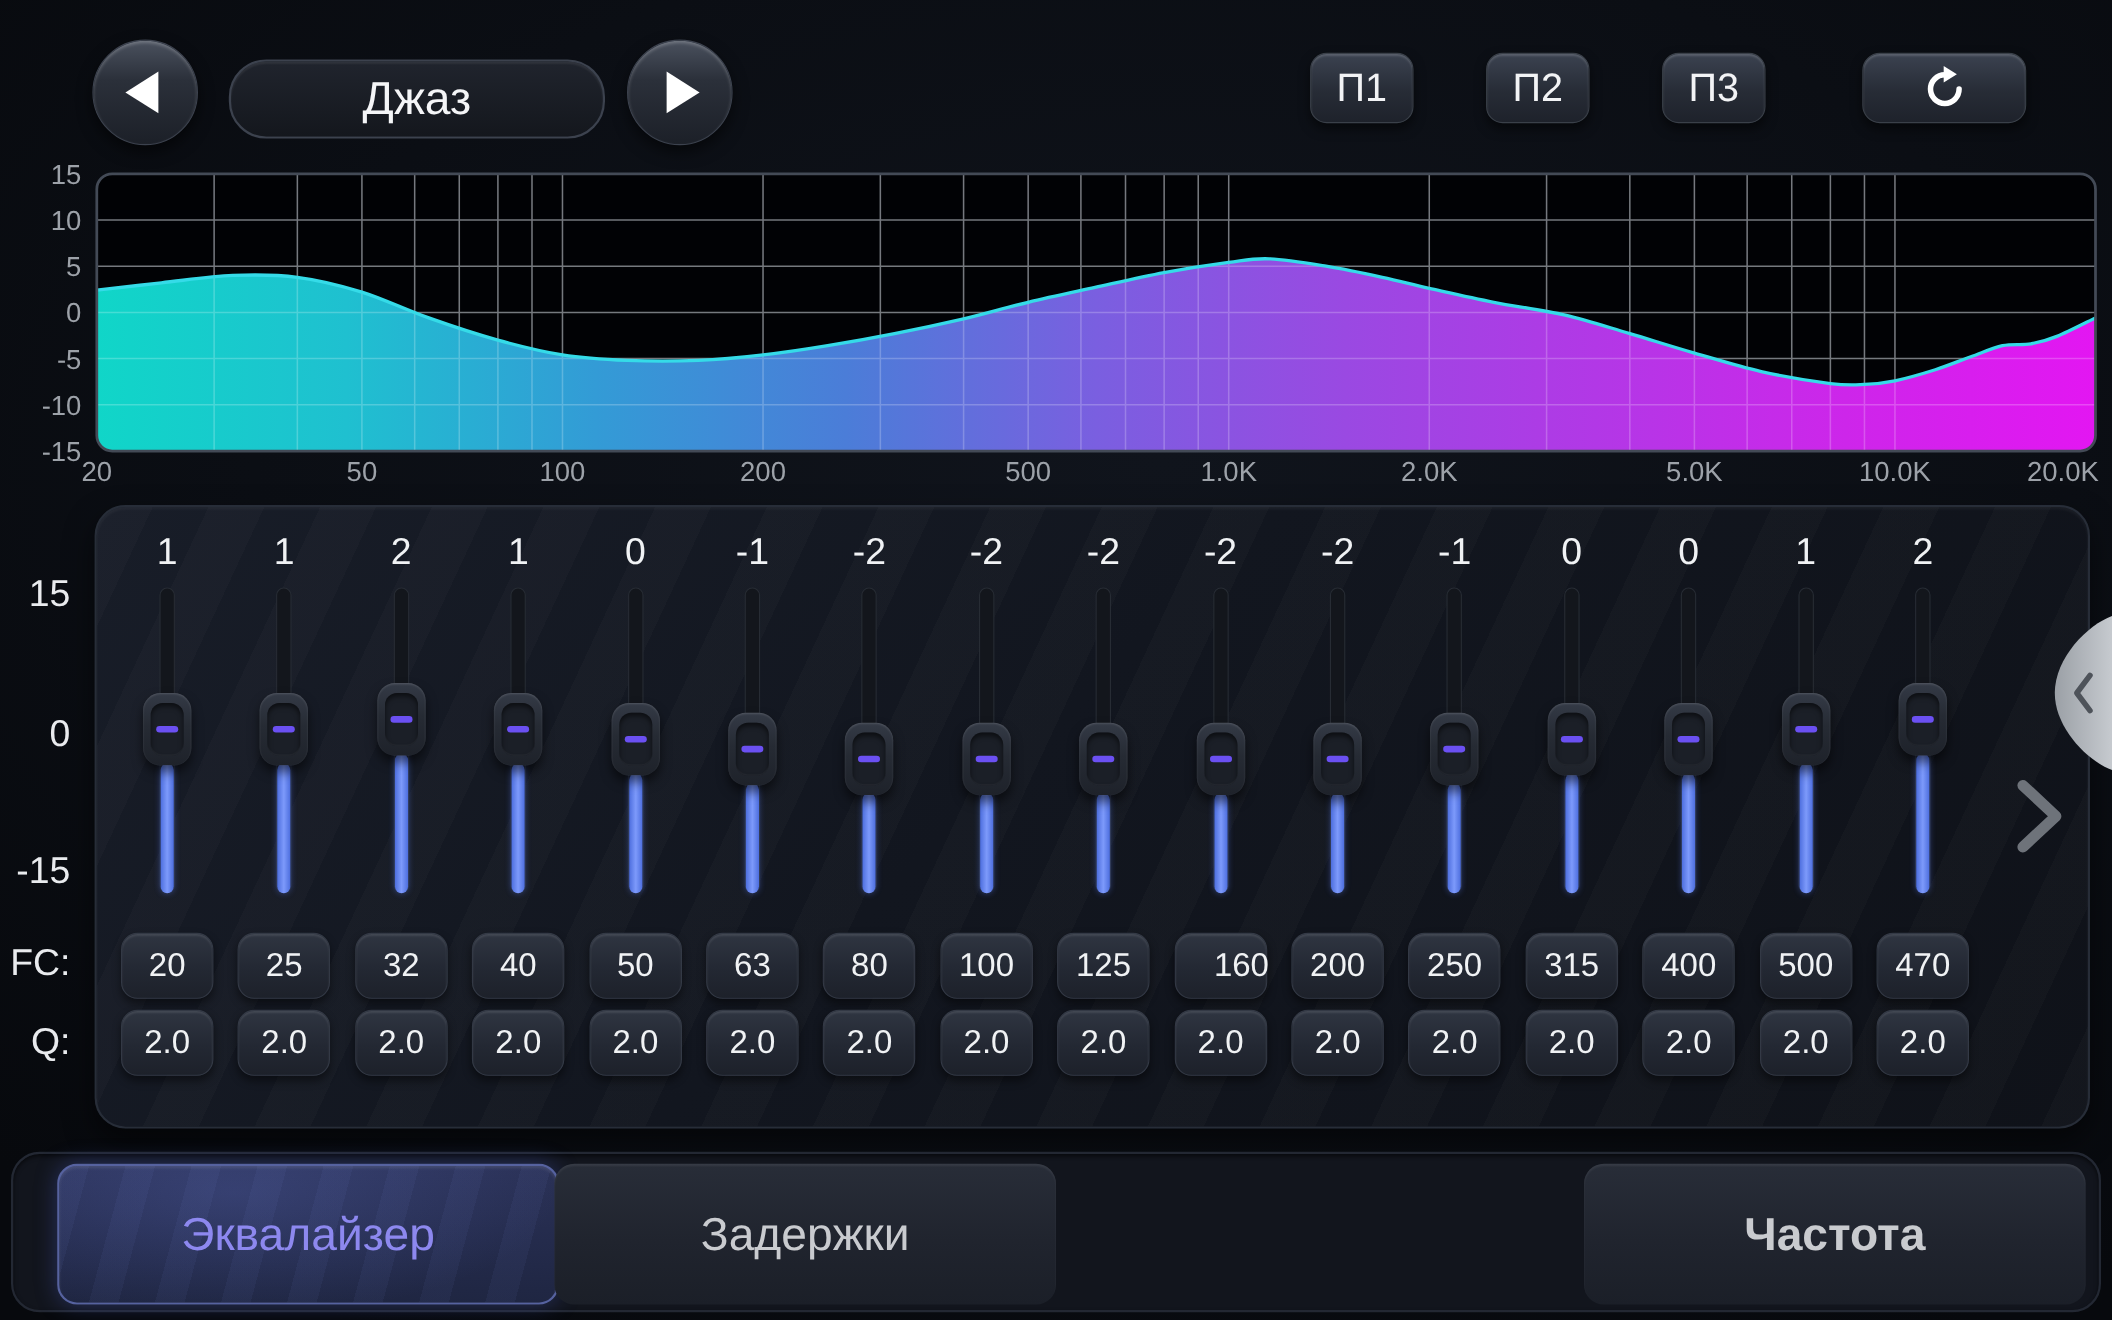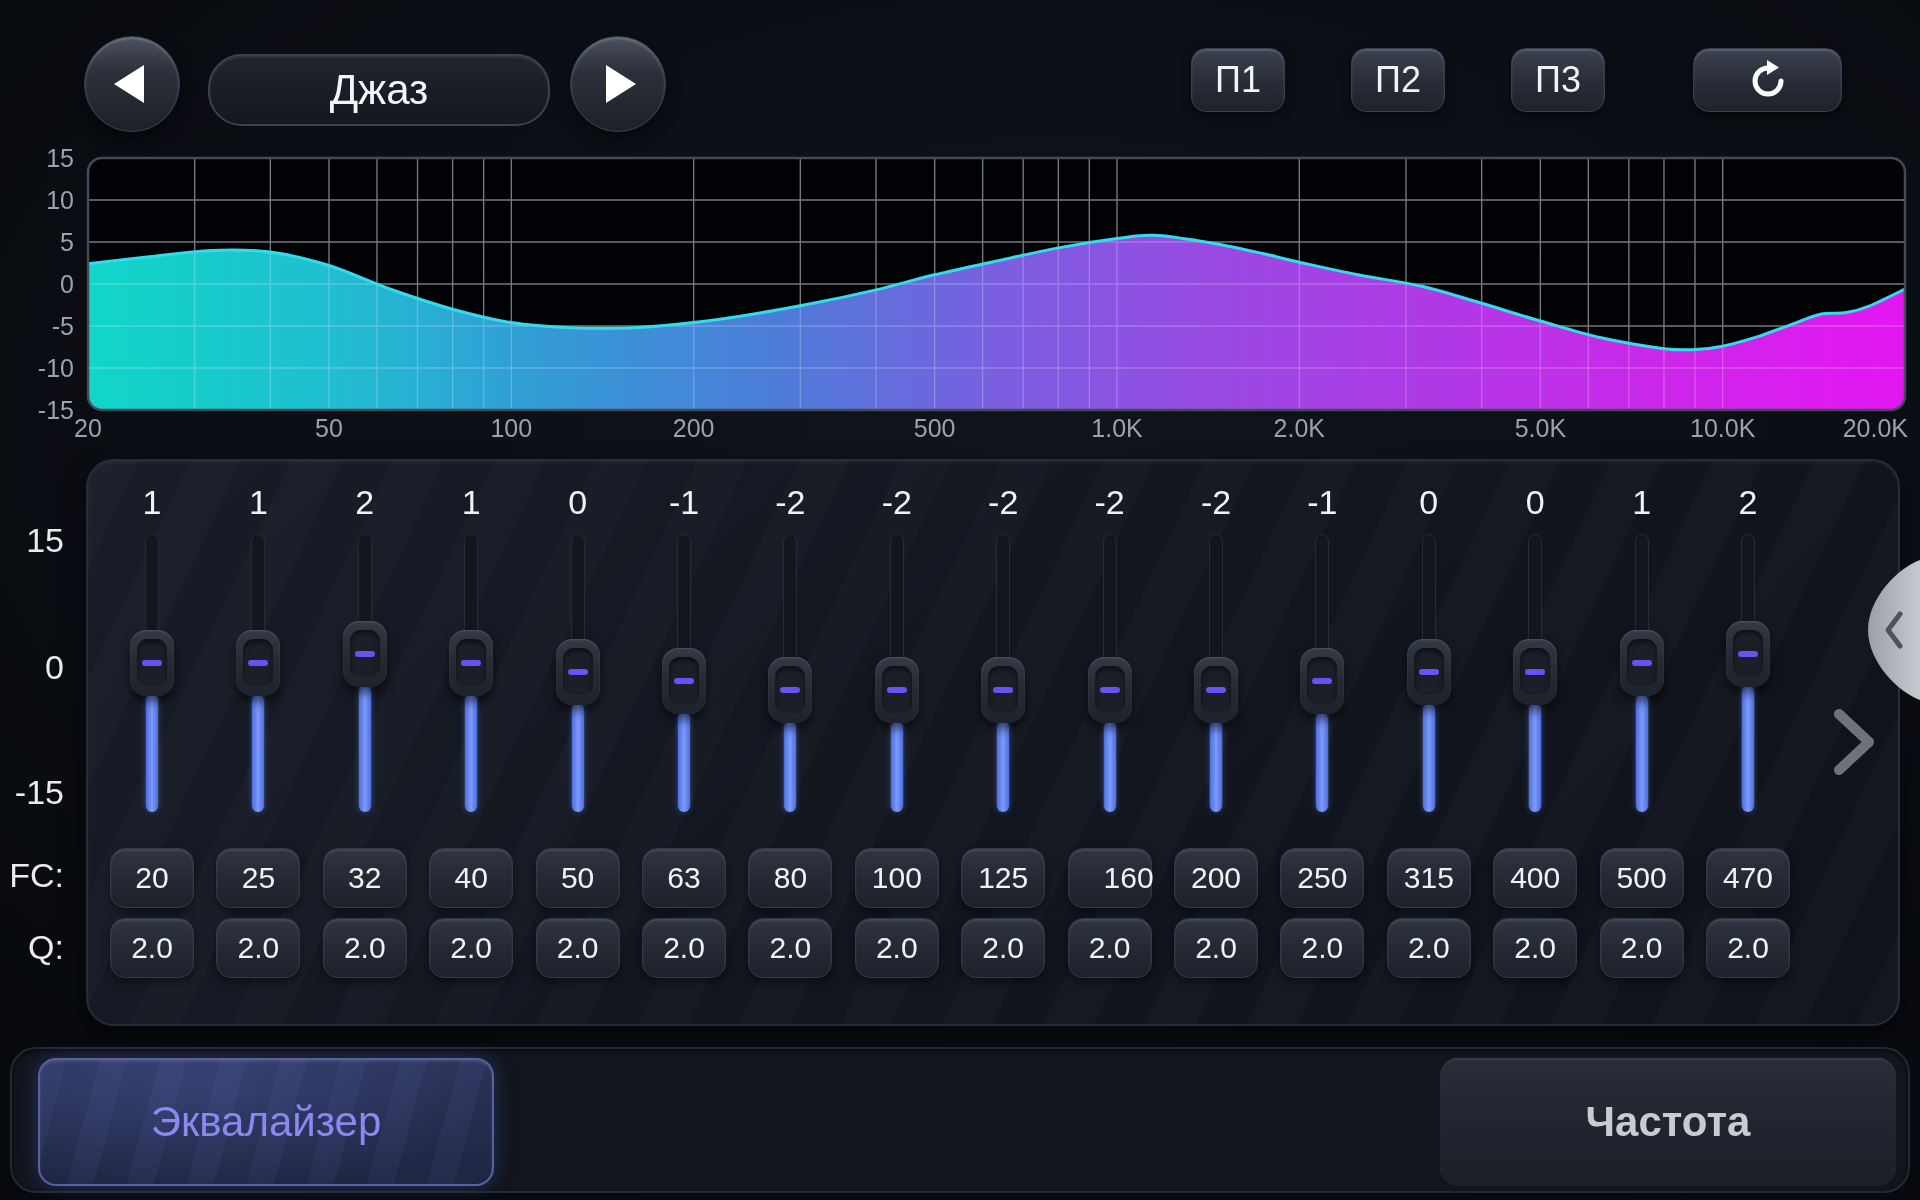--- a/index.html
+++ b/index.html
@@ -411,17 +411,18 @@
       <polyline points="38,54 26,70 38,86" fill="none" stroke="#4e535a" stroke-width="5" stroke-linecap="round" stroke-linejoin="round"></polyline>
     </svg>
   </div>
   <div class="next-page">
     <svg width="48" height="72" viewBox="0 0 48 72">
       <polyline points="9,8 39,36 9,64" fill="none" stroke="#6e737a" stroke-width="10" stroke-linecap="round" stroke-linejoin="round"></polyline>
     </svg>
   </div>
 
   <nav class="tabbar" id="tabbar">
-      <button class="tab active" style="left: 26px;">Эквалайзер</button>
+      <button class="tab active" style="left: 40px;">Эквалайзер</button>
+      <button class="tab" style="left: 492px;">Задержки</button>
       <button class="tab" style="left: 1428px; font-weight: bold;">Частота</button>
     </nav>
 
 </div>
 
 </body></html>

